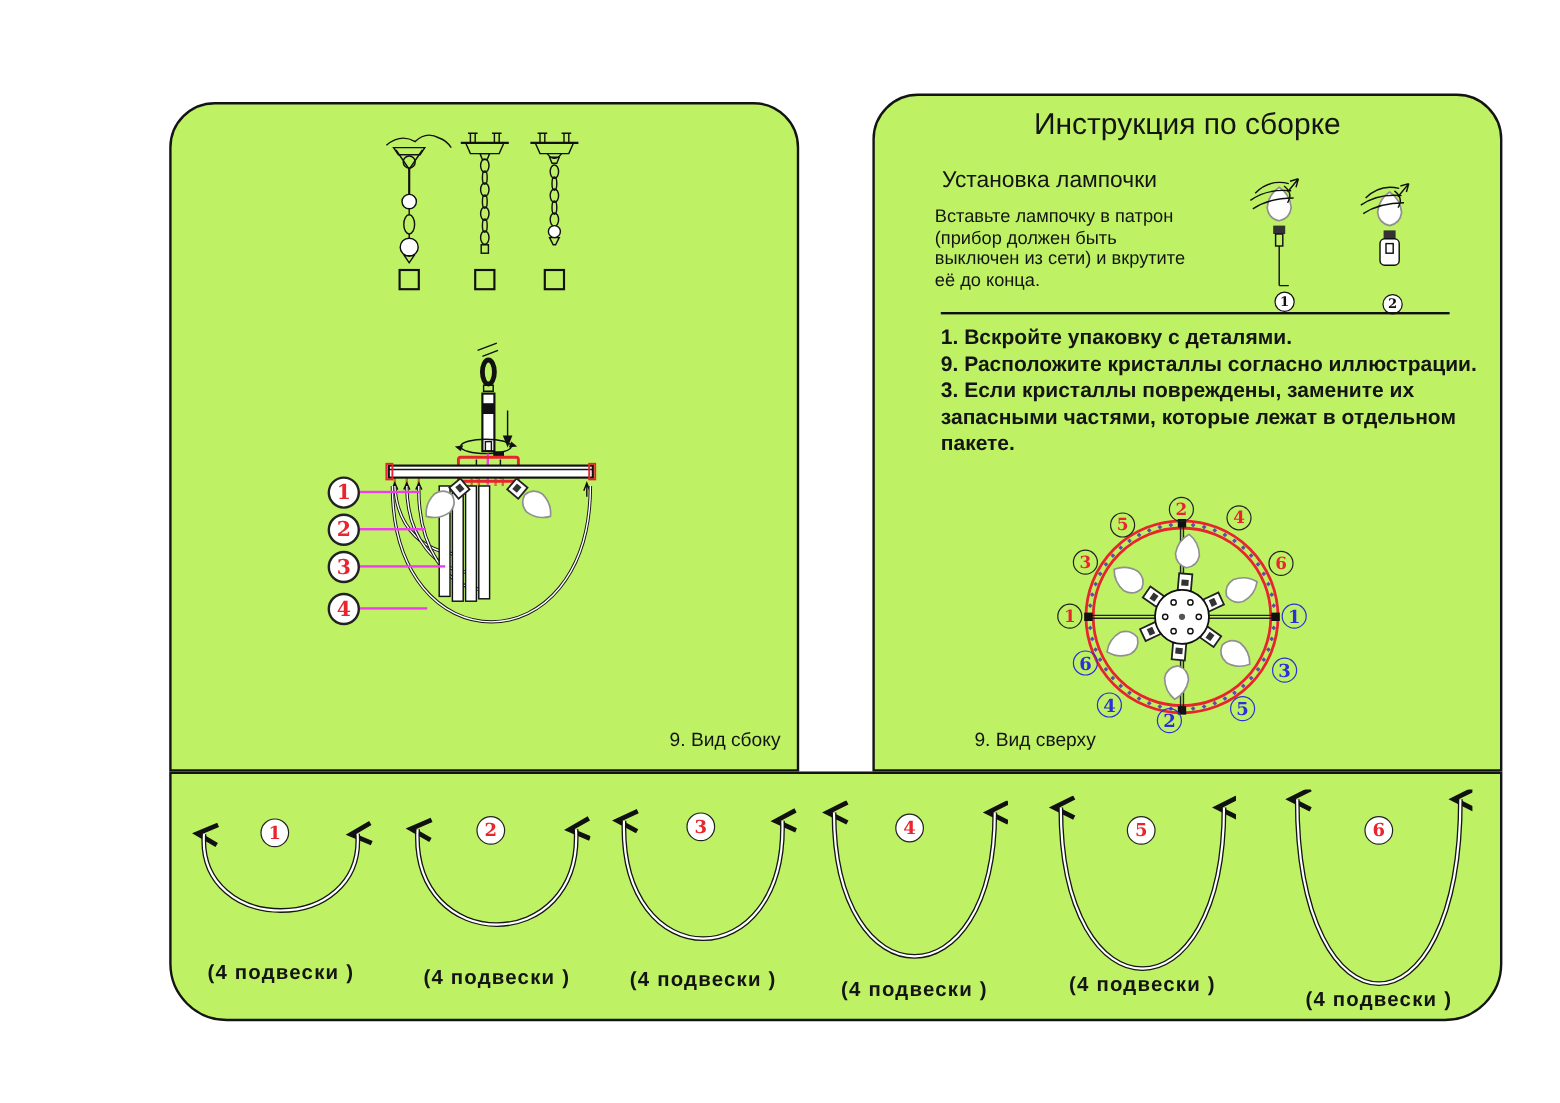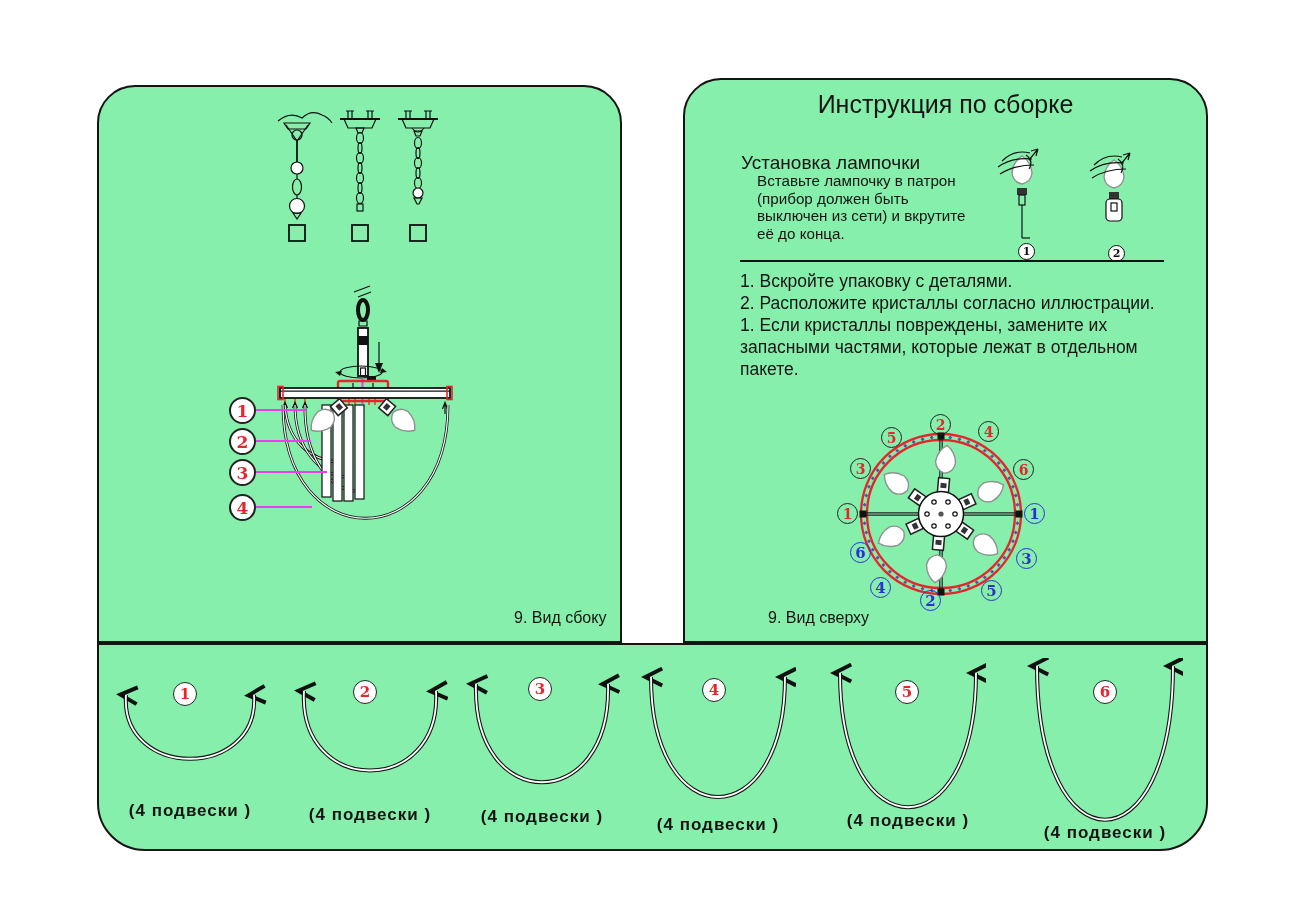--- a/index.html
+++ b/index.html
@@ -1,39 +1,39 @@
 <!DOCTYPE html>
 <html style="--red: #e8252c; --blue: #2f2fd8; --magenta: #ee3cee; --tick: #5b4fa6; --accent_orange: #c8722a;"><head>
 <meta charset="utf-8">
 <style>
   html,body{margin:0;padding:0;background:#fff;}
   .stage{position:relative;width:1300px;height:919px;background:#fff;overflow:hidden;
          font-family:"Liberation Sans",sans-serif;color:#141414;}
-  .panel{position:absolute;border:2.5px solid #141414;background:#86efac;box-sizing:border-box;}
+  .panel{position:absolute;border:2.5px solid #141414;background:#bef264;box-sizing:border-box;margin-left:44px;}
   .panel-left{left:97px;top:85px;width:525px;height:558px;border-radius:38px 38px 0 0;}
   .panel-right{left:683px;top:78px;width:525px;height:565px;border-radius:38px 38px 0 0;}
   .panel-bottom{left:97px;top:643px;width:1111px;height:208px;border-radius:0 0 48px 48px;}
   .abs{position:absolute;}
   
   .circ{position:absolute;box-sizing:border-box;display:flex;align-items:center;justify-content:center;
         border-radius:50%;font-family:"DejaVu Serif",serif;font-weight:bold;background:#fff;}
   .ptr-num{width:27px;height:27px;border:2px solid #222;color:var(--red);font-size:17px;}
   .ring{width:21px;height:21px;font-size:14px;background:transparent;}
   .ring.red{border:1.5px solid #222;color:var(--red);}
   .ring.blue{border:1.5px solid var(--blue);color:var(--blue);font-size:15px;}
   .fig-num{width:17px;height:17px;border:1.4px solid #111;color:#111;font-size:11px;}
   .itemnum{width:24px;height:24px;border:1.5px solid #222;color:var(--red);font-size:15px;}
   .leader{position:absolute;height:2px;background:var(--magenta);}
   
   .rp-title{position:absolute;left:0;top:10px;width:100%;text-align:center;font-size:25px;}
-  .rp-heading{position:absolute;left:56px;top:72px;font-size:19px;}
-  .rp-body{position:absolute;left:72px;top:92px;font-size:15.2px;line-height:17.5px;white-space:pre-line;}
+  .rp-heading{position:absolute;left:56px;top:60px;font-size:19px;}
+  .rp-body{position:absolute;left:50px;top:92px;font-size:15.2px;line-height:17.5px;white-space:pre-line;}
   .rp-sep{position:absolute;left:55px;top:180px;width:424px;height:2px;background:#111;}
   .rp-steps{position:absolute;left:55px;top:190px;width:480px;font-size:17.5px;line-height:22px;}
-  .step{white-space:pre-line;}
+  .step{white-space:pre-line;font-weight:bold;}
   .rp-caption{position:absolute;left:83px;top:529px;font-size:16px;}
   
   .lp-model{position:absolute;left:200px;top:484px;font-size:28px;letter-spacing:.5px;}
   .lp-caption{position:absolute;left:415px;top:522px;font-size:16px;}
   
   .bitem{position:absolute;top:0;width:166px;height:208px;}
   .bitem svg{position:absolute;}
   .bilabel{position:absolute;left:0;width:100%;text-align:center;font-weight:bold;font-size:17px;letter-spacing:1px;}
   
   .ln{stroke:#111;fill:none;stroke-width:1.8;}
@@ -218,22 +218,22 @@
         <path class="ln thin" d="M22,16 Q34,4 50,8 M18,22 Q32,12 52,14 M20,29 Q34,20 54,20 M46,10 Q54,16 49,24"></path>
         <path class="ln thin" d="M58,4 l-9,11 m9,-11 l-7,2 m7,-2 l-2,7"></path>
       </g>
     </svg>
     <span class="circ fig-num" style="left:333px;top:163px">1</span>
     <span class="circ fig-num" style="left:423px;top:165px">2</span>
     <div class="rp-sep"></div>
 
     <div class="rp-steps">
       <div class="step">1. Вскройте упаковку с деталями.</div>
-      <div class="step">2. Расположите кристаллы согласно иллюстрации.</div>
-      <div class="step">1. Если кристаллы повреждены, замените их
+      <div class="step">9. Расположите кристаллы согласно иллюстрации.</div>
+      <div class="step">3. Если кристаллы повреждены, замените их
 запасными частями, которые лежат в отдельном
 пакете.</div>
     </div>
 
     <svg class="abs" style="left:146px;top:324px" width="220" height="220" viewBox="0 0 220 220">
       <circle cx="110" cy="110" r="80" class="s-red" style="stroke-width:2.3"></circle>
       <circle cx="110" cy="110" r="74" class="s-red" style="stroke-width:2.3"></circle>
       <g>
           <rect x="185.6" y="108.6" width="2.8" height="2.8" transform="rotate(45 187 110)" fill="#5b4fa6"></rect>
           <rect x="185.03858330555013" y="117.88132437965987" width="2.8" height="2.8" transform="rotate(45 186.43858330555014 119.28132437965988)" fill="#5b4fa6"></rect>

